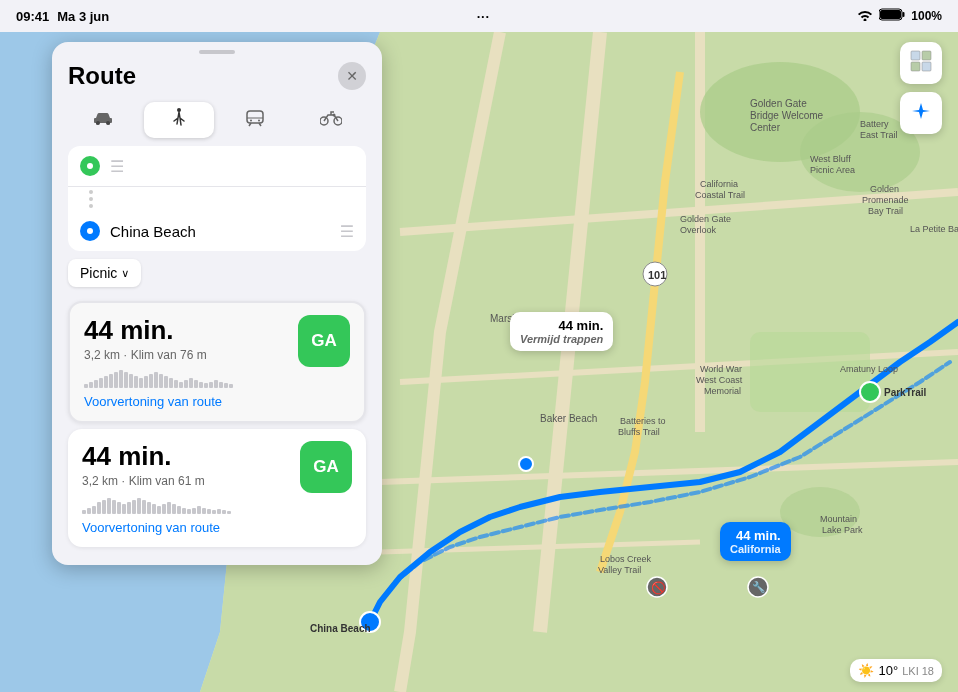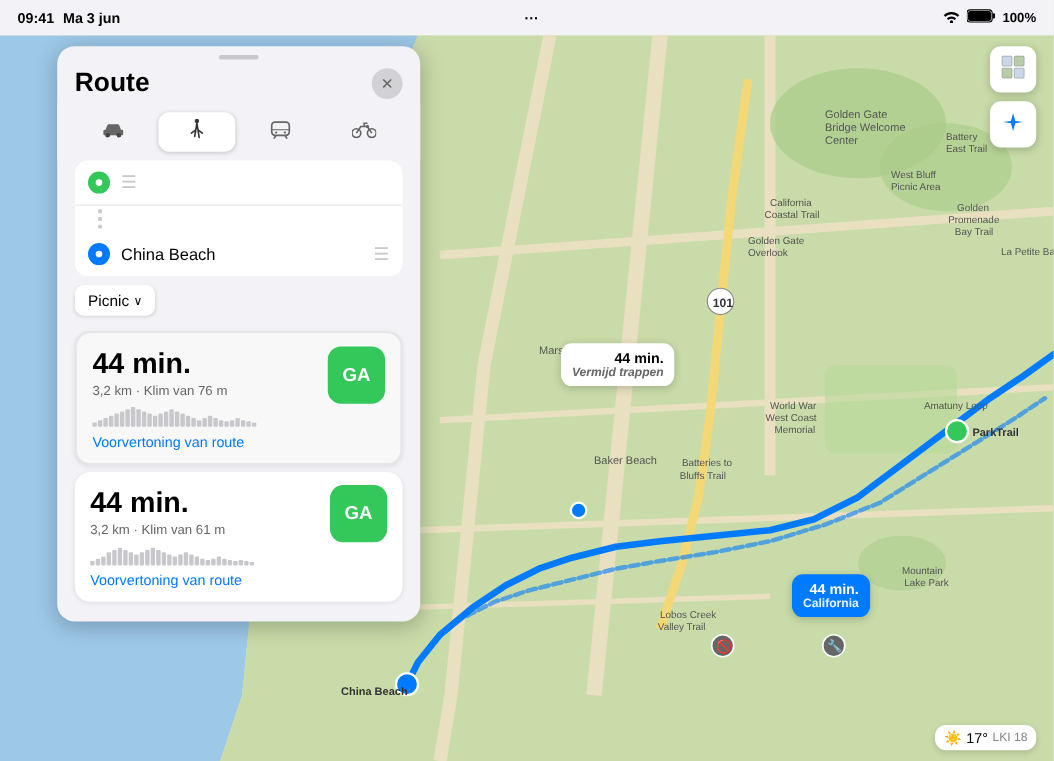--- a/index.html
+++ b/index.html
@@ -418,21 +418,21 @@
     <div style="font-size:11px; color:#666;font-style:italic;">Vermijd trappen</div>
   </div>
 
   <div class="map-callout blue" style="top: 490px; left: 720px;">
     <div style="font-size:13px; font-weight:700;">44 min.</div>
     <div style="font-size:11px; opacity:0.9;">California</div>
   </div>
 
   <div class="weather-badge">
     <span>☀️</span>
-    <span>17°</span>
+    <span>10°</span>
     <span style="color:#888; font-size:11px;">LKI 18</span>
   </div>
 
   <div class="map-overlay-btns">
     <div class="map-btn">
       <span>
         <svg width="22" height="22" viewBox="0 0 22 22">
             <rect x="1" y="1" width="9" height="9" rx="1" fill="#c8d8e8" stroke="#888" stroke-width="0.5"></rect>
             <rect x="12" y="1" width="9" height="9" rx="1" fill="#b8cca8" stroke="#888" stroke-width="0.5"></rect>
             <rect x="1" y="12" width="9" height="9" rx="1" fill="#b8cca8" stroke="#888" stroke-width="0.5"></rect>

